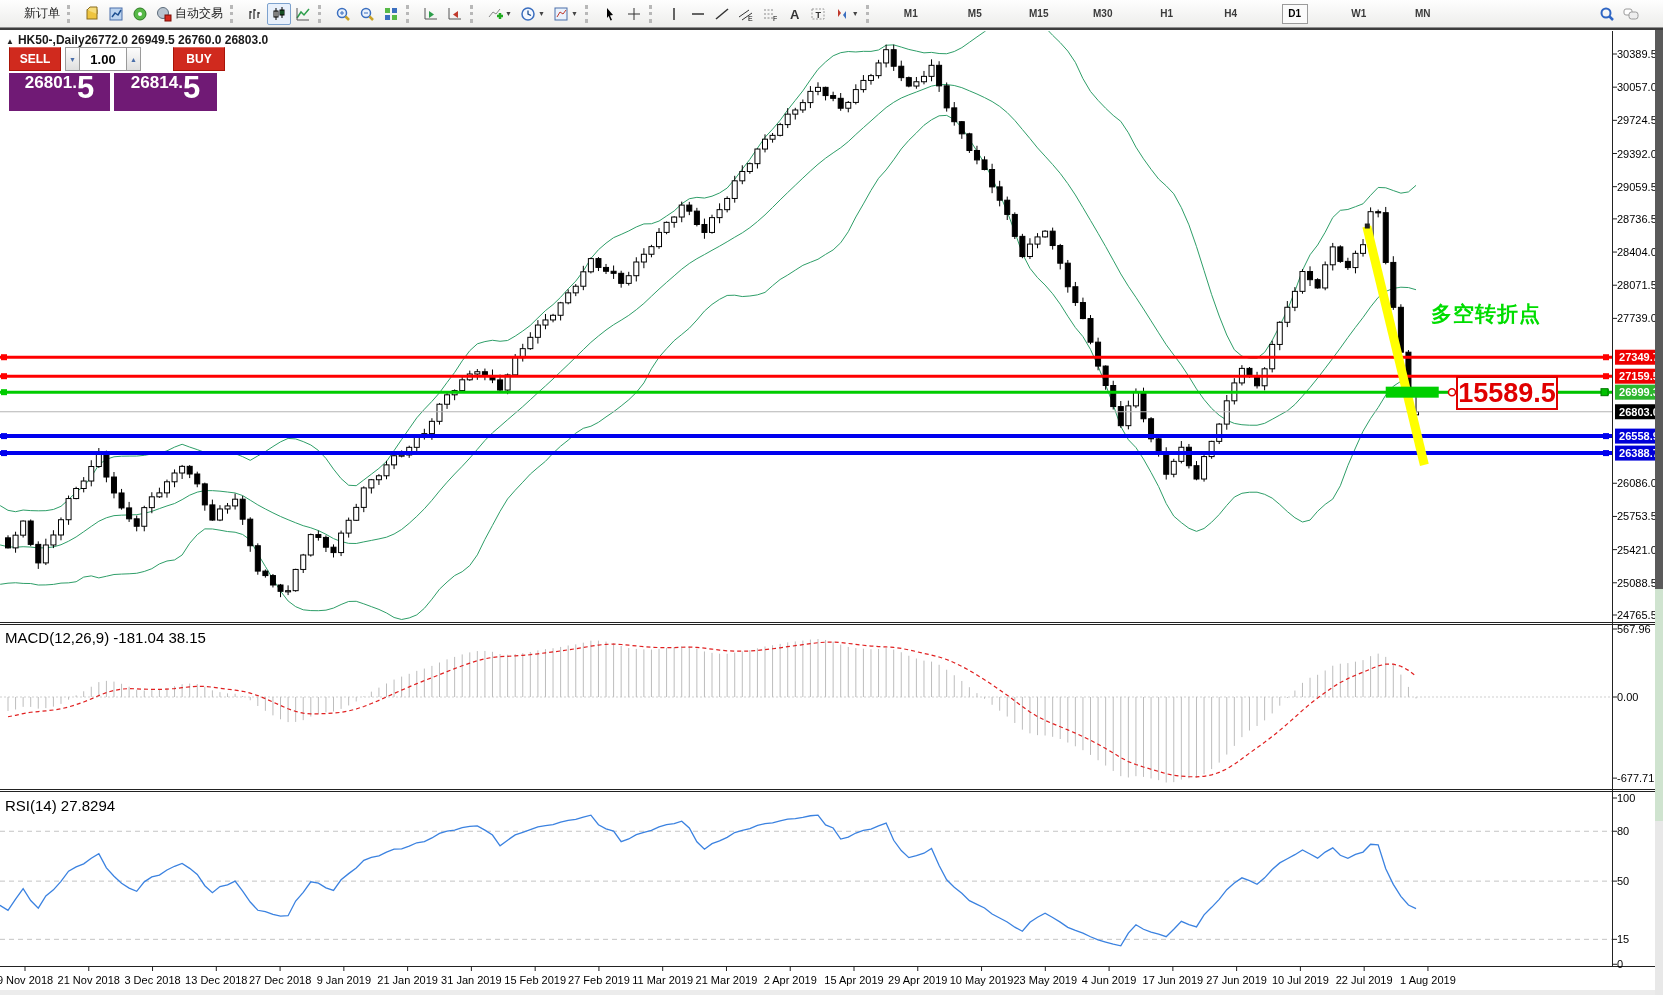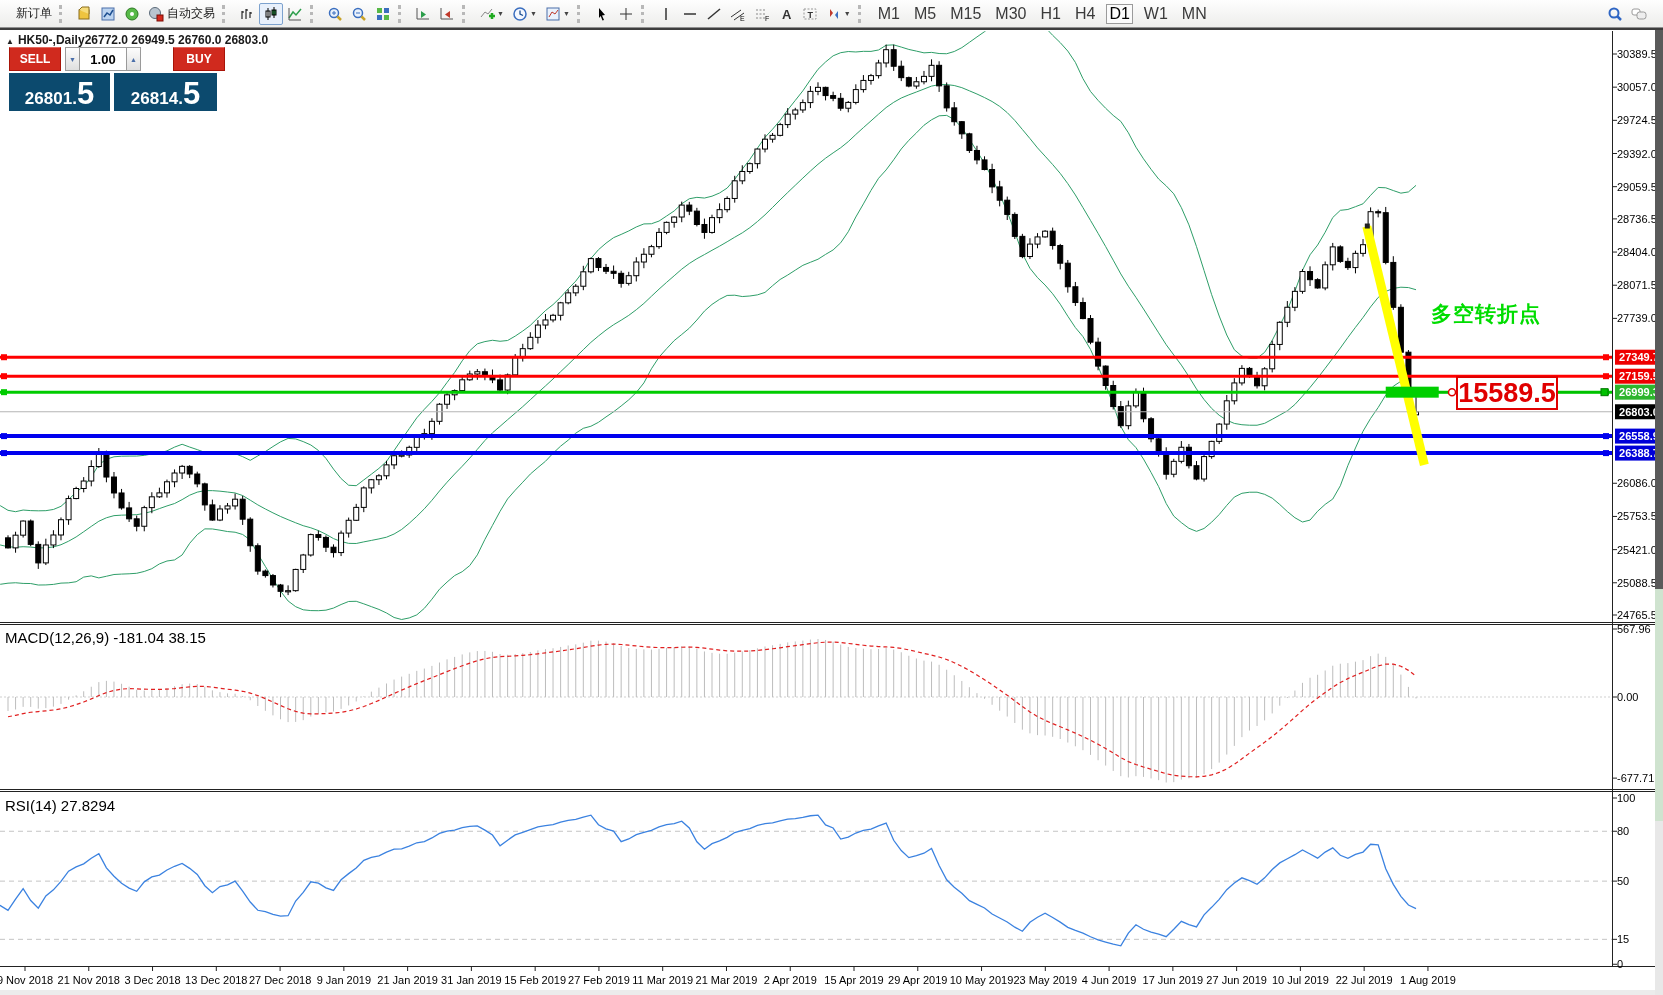--- a/index.html
+++ b/index.html
@@ -1,47 +1,47 @@
 <!DOCTYPE html>
 <html><head>
 <meta charset="utf-8">
 <style>
   html,body{margin:0;padding:0;}
   body{width:1663px;height:995px;position:relative;overflow:hidden;background:#fff;
        font-family:"Liberation Sans",sans-serif;-webkit-font-smoothing:antialiased;}
   
   #toolbar{position:absolute;left:0;top:0;width:1663px;height:28px;z-index:20;
     background:linear-gradient(#fefefe,#ededeb);border-bottom:1px solid #8f8f8f;
-    display:flex;align-items:center;padding:0 12px;box-sizing:border-box;}
+    display:flex;align-items:center;padding:0 20px;box-sizing:border-box;}
   #toolbar:after{content:"";position:absolute;left:0;top:28px;width:1663px;height:2px;background:#3c3c3c;}
   .tbtn{height:22px;min-width:24px;display:flex;align-items:center;justify-content:center;
     border:1px solid transparent;border-radius:2px;background:transparent;padding:0 3px;
     font-family:"Liberation Sans",sans-serif;font-size:12px;color:#1a1a1a;cursor:default;}
   .tbtn.active{background:#e8f0fb;border-color:#7da2ce;}
   .tbtn .dd{font-size:7px;color:#444;margin-left:2px;}
   .grip{width:7px;height:18px;margin:0 3px;border-left:3px dotted #b8b8b8;}
   .tfbtn{height:20px;min-width:26px;display:flex;align-items:center;justify-content:center;
-    border:1px solid transparent;font-size:16px;font-weight:normal;color:#3a3a3a;background:transparent;padding:0 2px;margin:0 4px;}
+    border:1px solid transparent;font-size:10px;font-weight:bold;color:#3a3a3a;background:transparent;padding:0 2px;margin:0 19px;}
   .tfbtn.active{background:#fbfbfb;border-color:#9b9b9b;color:#000;}
   .tspace{flex:1;}
   
   #chart-title{position:absolute;left:6px;top:33px;z-index:12;font-size:12px;font-weight:bold;color:#1a1a1a;}
   #chart-title .tri{font-size:8px;margin-right:4px;color:#222;}
   #chart-title .ohlc{}
   #quote-panel{position:absolute;left:9px;top:47px;width:216px;z-index:12;}
   .qrow1{display:flex;height:24px;align-items:stretch;}
   .qbtn{width:52px;background:#d02a1e;color:#fff;font-size:12px;font-weight:bold;
     border:1px solid #a81408;border-top-color:#e0695f;font-family:"Liberation Sans",sans-serif;}
   .spin{width:15px;background:linear-gradient(#fdfdfd,#dfdfdf);border:1px solid #9a9a9a;
     color:#4a6ea9;font-size:7px;padding:0;font-family:"Liberation Sans",sans-serif;}
   .vol{width:46px;border:1px solid #9a9a9a;border-left:none;border-right:none;
     text-align:center;font-size:13px;font-weight:bold;font-family:Liberation Sans, sans-serif;padding:0;}
   .qgap{flex:1;background:#fff;}
   .qrow2{display:flex;margin-top:2px;height:38px;}
-  .qprice{background:#0c4a6e;color:#fff;display:flex;align-items:flex-end;justify-content:center;
+  .qprice{background:#701a75;color:#fff;display:flex;align-items:flex-start;justify-content:center;
     padding-bottom:3px;}
   .qprice .main{font-size:17px;font-weight:bold;line-height:19px;}
   .qprice .dot{font-size:17px;font-weight:bold;line-height:19px;}
   .qprice .big{font-size:31px;font-weight:bold;line-height:29px;}
   #sell-price{width:101px;margin-right:4px;}
   #buy-price{width:103px;}
   #macd-label,#rsi-label{position:absolute;left:5px;z-index:12;font-size:15px;color:#000;}
   #macd-label{top:629px;}
   #rsi-label{top:797px;}
   #annotation-text{position:absolute;left:1431px;top:300px;z-index:12;font-size:21px;font-weight:bold;

